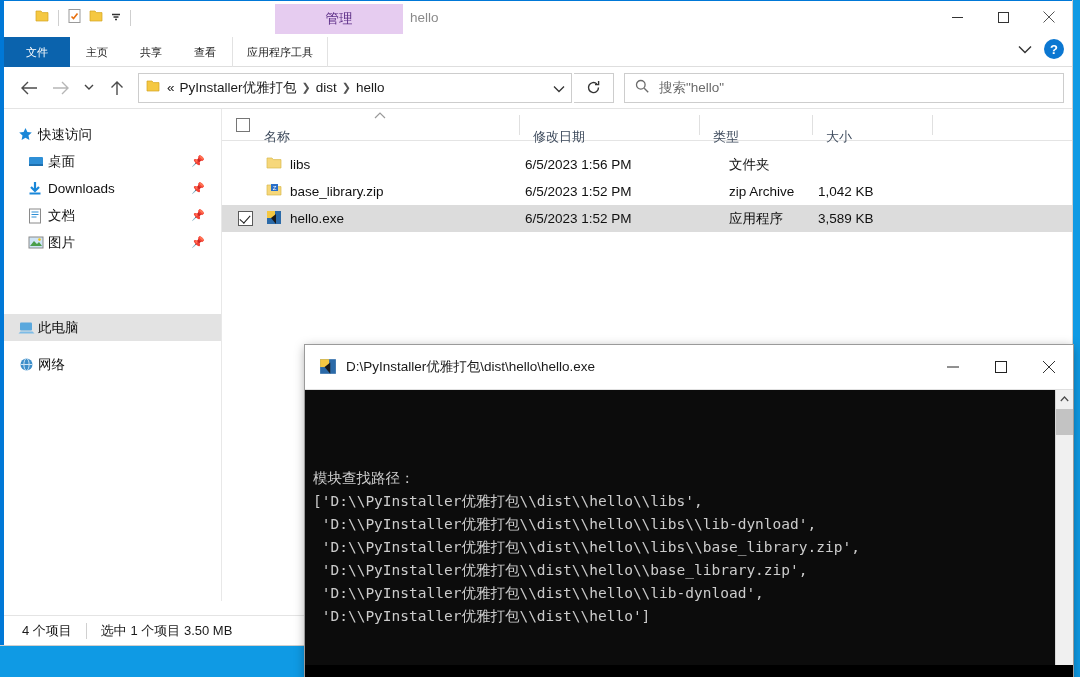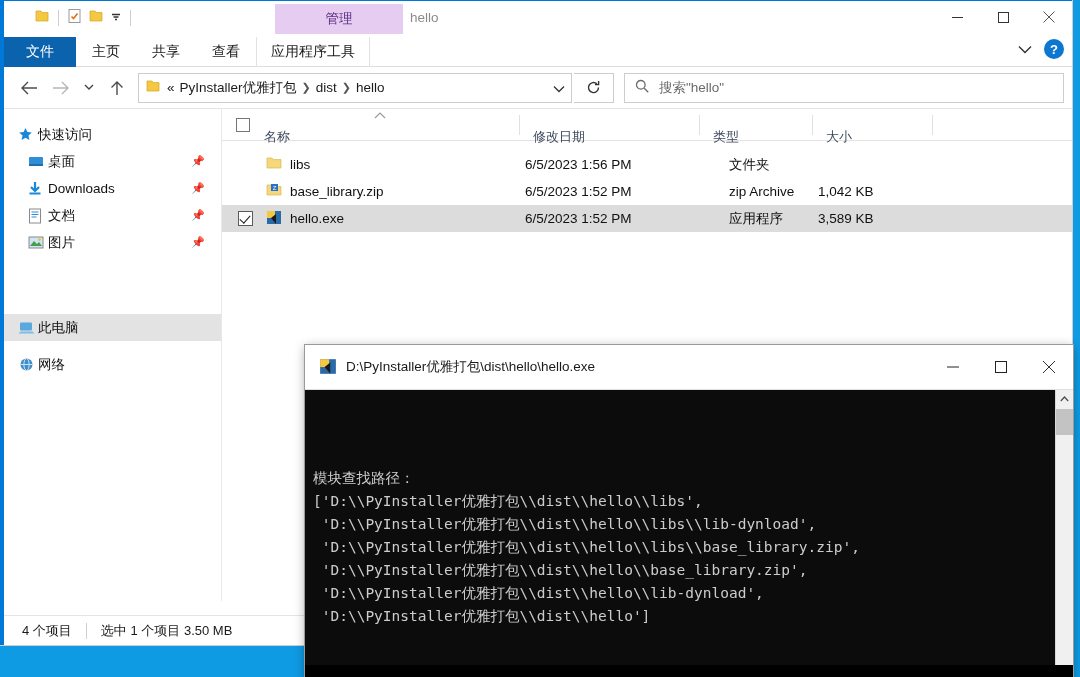--- a/index.html
+++ b/index.html
@@ -30,21 +30,21 @@
     display: flex; align-items: center; justify-content: center; }
 
   .wbtns { position: absolute; right: 0; top: 0; display: flex; }
   .wbtn { width: 46px; height: 32px; display: flex; align-items: center; justify-content: center;
     color: #333; font-size: 14px; }
   .wbtn svg { display: block; }
 
   
   .ribbon { position: relative; height: 30px; background: #fff; border-bottom: 1px solid #dedede; }
   .tabs { display: flex; align-items: stretch; height: 30px; }
-  .tab { padding: 0 16px; display: flex; align-items: center; font-size: 14px; color: #1a1a1a; }
+  .tab { padding: 0 16px; display: flex; align-items: center; font-size: 11px; color: #1a1a1a; }
   .tab.file { background: #0b63ad; color: #fff; padding: 0 22px; }
   .tab.apptools { border-left: 1px solid #e2e2e2; border-right:1px solid #e2e2e2; padding: 0 14px; }
   .ribbon-right { position: absolute; right: 8px; top: 2px; display: flex; align-items: center; gap: 12px; }
   .help-circle { width: 20px; height: 20px; border-radius: 50%; background: #0b77d1; color: #fff;
     font-size: 13px; display: flex; align-items: center; justify-content: center; font-weight: bold; }
 
   
   .addrrow { position: relative; height: 42px; background: #fff;
     display: flex; align-items: center; padding: 0 8px 0 10px; gap: 2px;
     border-bottom: 1px solid #e4e4e4; }

